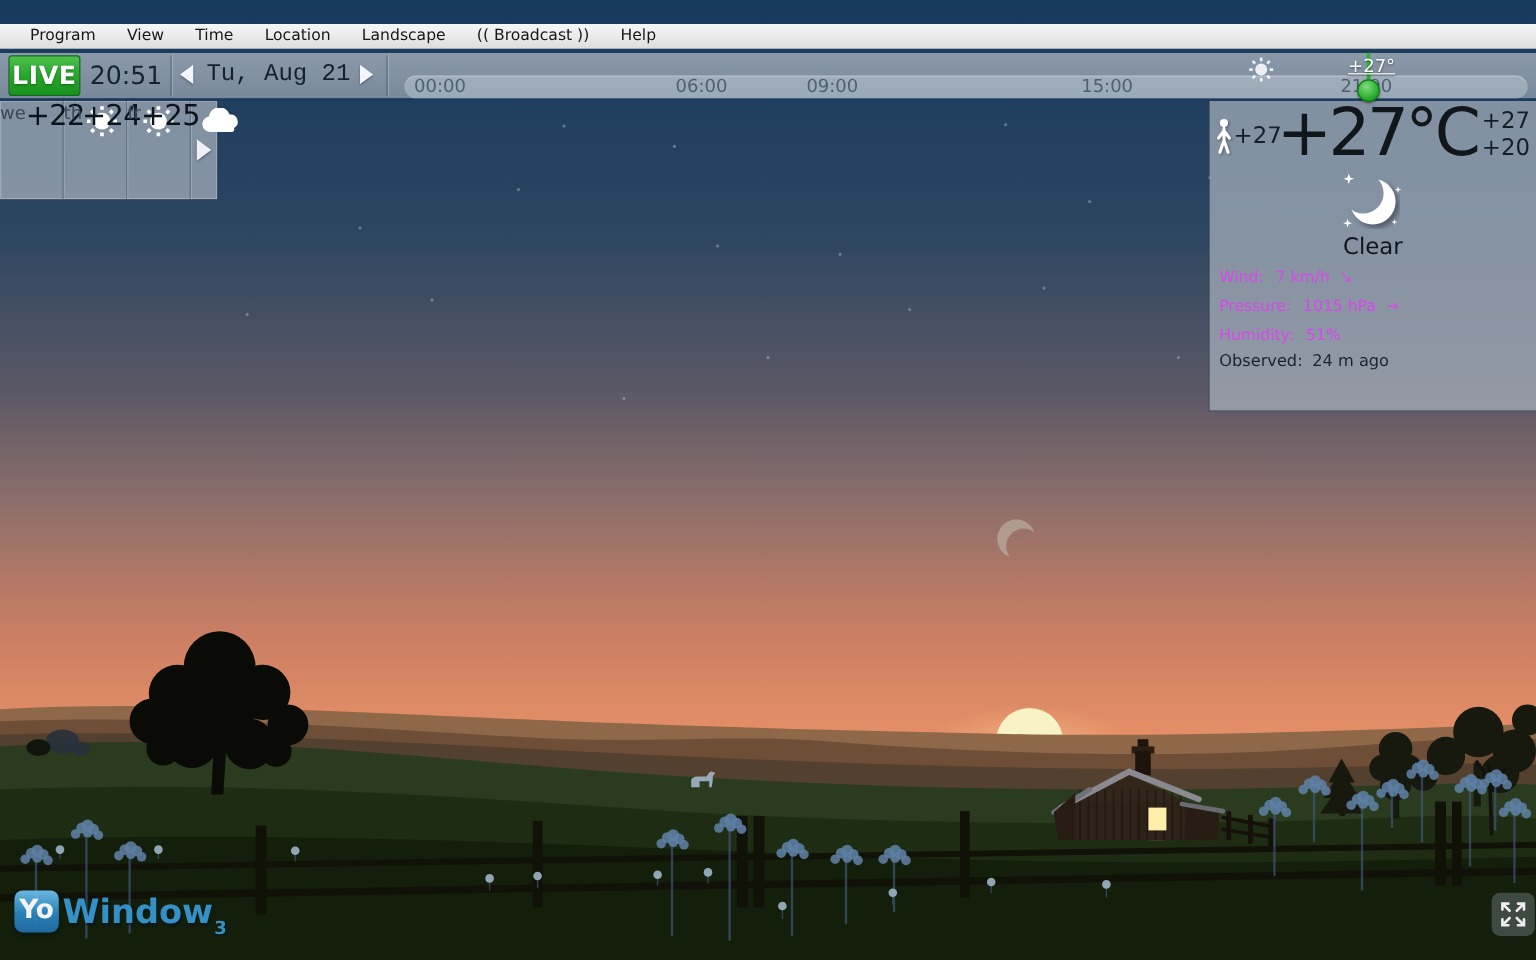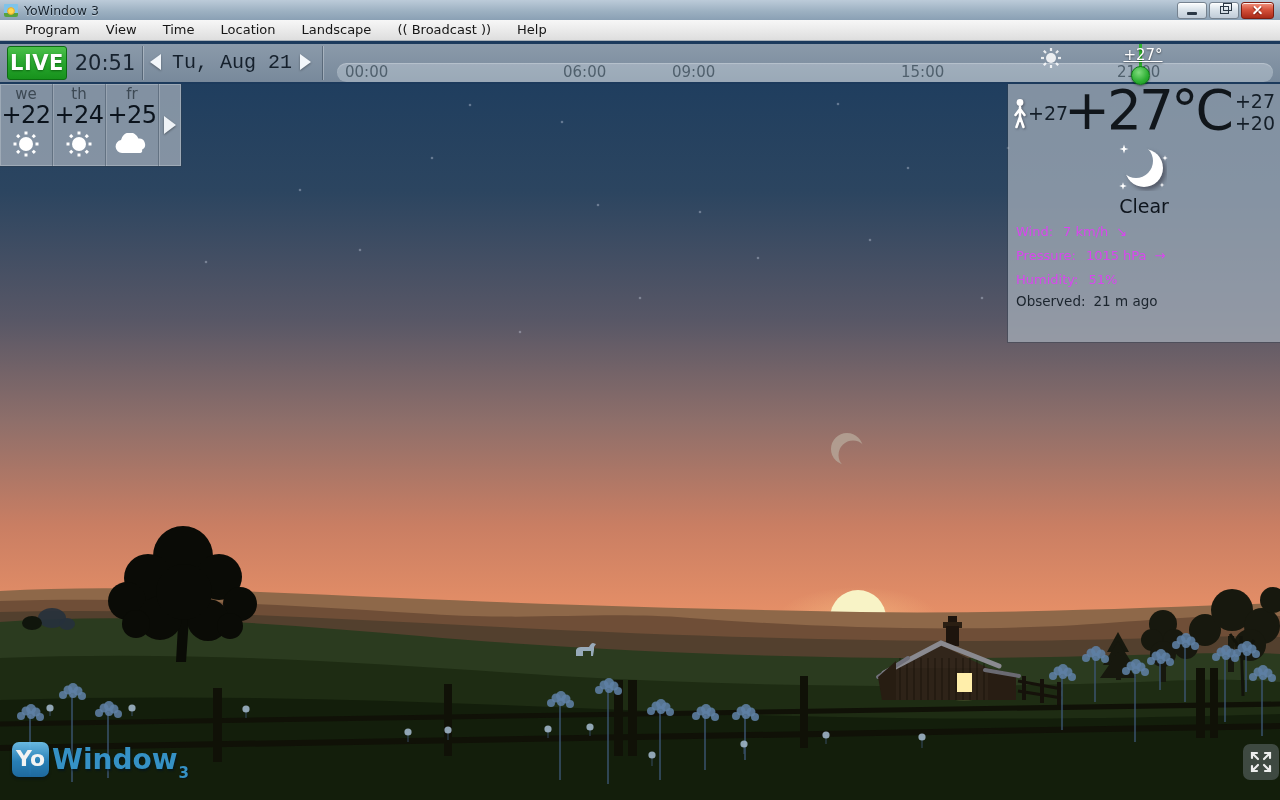--- a/index.html
+++ b/index.html
@@ -60,21 +60,21 @@
     text-shadow:0 1px 2px rgba(0,0,0,.55);text-decoration:underline;}
   .knob{position:absolute;left:1131px;top:22px;width:19px;height:19px;border-radius:50%;
     background:radial-gradient(circle at 40% 32%,#7fdc7d,#2cae32 60%,#188a1e);
     border:1px solid #0e7a15;box-sizing:border-box;box-shadow:0 1px 2px rgba(0,0,0,.45);cursor:grab;}
 
   
   .forecast{position:absolute;left:0;top:84px;width:181px;height:82px;display:flex;
     background:rgba(168,178,188,.72);box-shadow:0 0 0 1px rgba(45,60,75,.40),inset 0 0 0 1px rgba(255,255,255,.22);
     z-index:20;}
   .fcell{width:52px;flex:none;border-right:1px solid rgba(60,75,90,.45);box-shadow:1px 0 0 rgba(255,255,255,.18);
-    display:flex;flex-direction:column;align-items:center;cursor:pointer;}
+    display:flex;flex-direction:row;cursor:pointer;}
   .fday{font-size:15px;color:#3d4954;margin-top:2px;line-height:17px;}
   .ftemp{font-size:24px;color:#0b131c;line-height:24px;letter-spacing:-.5px;}
   .ficon{height:34px;display:flex;align-items:center;justify-content:center;}
   .fexpand{flex:1;display:flex;align-items:center;justify-content:center;cursor:pointer;}
   .fexpand .tri{width:0;height:0;border-top:9px solid transparent;border-bottom:9px solid transparent;
     border-left:12px solid #eef2f6;filter:drop-shadow(0 1px 1px rgba(0,0,0,.4));}
 
   
   .panel{position:absolute;left:1008px;top:84px;width:272px;height:258px;
     background:rgba(168,178,188,.72);box-shadow:0 0 0 1px rgba(45,60,75,.40);z-index:20;}
@@ -449,41 +449,20 @@
           <circle cx="1151" cy="661" r="4" fill="#5f80a4" opacity="0.88"></circle>
           <circle cx="1156" cy="656" r="4.5" fill="#5f80a4" opacity="0.88"></circle>
           <circle cx="1161" cy="654" r="5" fill="#5f80a4" opacity="0.88"></circle>
           <circle cx="1166" cy="657" r="4.5" fill="#5f80a4" opacity="0.88"></circle>
           <circle cx="1170" cy="662" r="4" fill="#5f80a4" opacity="0.88"></circle>
           <circle cx="1161" cy="660" r="4" fill="#5f80a4" opacity="0.88"></circle>
         </g>
       </g>
   </svg>
 
-  <div class="titlebar">
-    <div class="appicon">
-      <svg width="14" height="14">
-          <rect width="14" height="9" fill="#7ec3ea"></rect>
-          <rect y="9" width="14" height="5" fill="#57a33f"></rect>
-          <circle cx="7" cy="7" r="3.4" fill="#ffd84d" stroke="#e8a92a" stroke-width="1"></circle>
-        </svg>
-    </div>
-    <span class="title">YoWindow 3</span>
-    <div class="winbtns">
-      <div class="wbtn">
-          <i class="glyph-min"></i>
-        </div>
-      <div class="wbtn">
-          <i class="glyph-res"></i>
-        </div>
-      <div class="wbtn close">
-          <i class="glyph-x"></i>
-        </div>
-    </div>
-  </div>
 
   <div class="menubar">
     <span class="menu-item">Program</span>
     <span class="menu-item">View</span>
     <span class="menu-item">Time</span>
     <span class="menu-item">Location</span>
     <span class="menu-item">Landscape</span>
     <span class="menu-item">(( Broadcast ))</span>
     <span class="menu-item">Help</span>
   </div>
@@ -614,21 +593,21 @@
       <div class="row">
         <span class="lbl">Wind:</span><span class="val">7 km/h</span><span class="dir">↘</span>
       </div>
       <div class="row">
         <span class="lbl">Pressure:</span><span class="val">1015 hPa</span><span class="dir">→</span>
       </div>
       <div class="row">
         <span class="lbl">Humidity:</span><span class="val">51%</span>
       </div>
       <div class="row small">
-        <span class="lbl">Observed:</span><span class="val">21 m ago</span>
+        <span class="lbl">Observed:</span><span class="val">24 m ago</span>
       </div>
     </div>
   </div>
 
   <div class="logo">
     <div class="logo-tile">Yo</div>
     <span class="logo-word">Window</span>
     <span class="logo-ver">3</span>
   </div>
 

